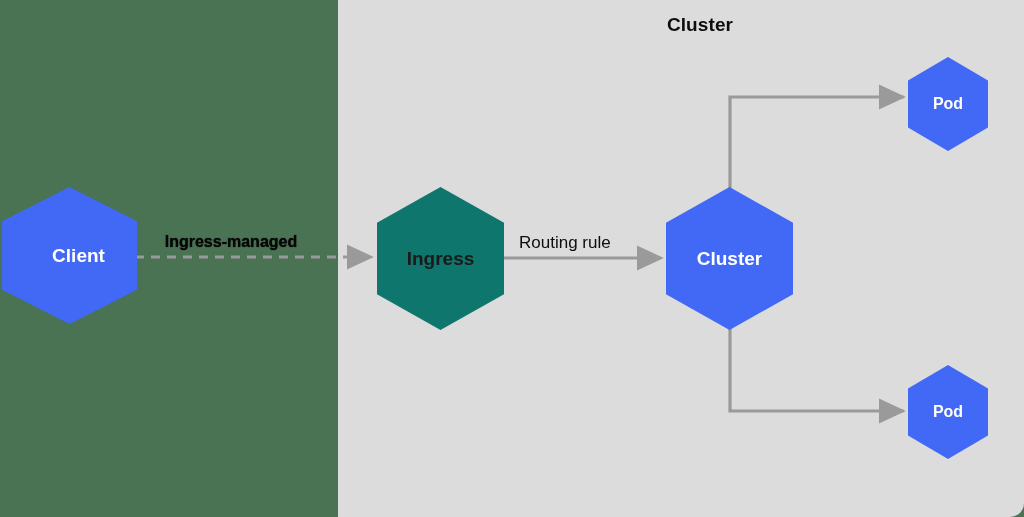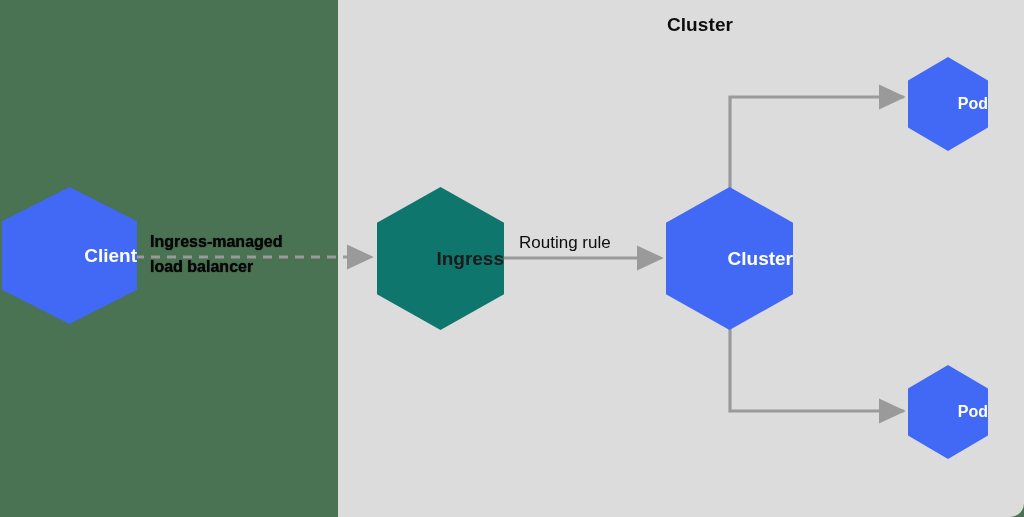--- a/index.html
+++ b/index.html
@@ -15,35 +15,35 @@
     background:#dcdcdc;border-radius:0 0 14px 0;
   }
   .cluster-title{
     position:absolute;left:338px;top:14px;width:686px;
     text-align:center;font-size:19px;font-weight:bold;color:#0d0d0d;
     letter-spacing:.1px;
     margin-left:19px;
   }
   .hex{
     position:absolute;
-    display:flex;align-items:center;justify-content:flex-end;
+    display:flex;align-items:center;justify-content:center;
     -webkit-clip-path:polygon(50% 0%,100% 25%,100% 75%,50% 100%,0% 75%,0% 25%);
     clip-path:polygon(50% 0%,100% 25%,100% 75%,50% 100%,0% 75%,0% 25%);
     font-weight:bold;user-select:none;
   }
   .hex-blue{background:#4169f5;color:#ffffff;}
   .hex-amber{background:#0f766e;color:#1a1a1a;}
   .hex-client{left:2px;top:187px;width:117px;height:137px;font-size:19px;padding-left:18px;}
   .hex-ingress{left:377px;top:187px;width:127px;height:143px;font-size:19px;}
   .hex-service{left:666px;top:187px;width:127px;height:143px;font-size:19px;}
   .hex-pod-top{left:908px;top:57px;width:80px;height:94px;font-size:16px;}
   .hex-pod-bottom{left:908px;top:365px;width:80px;height:94px;font-size:16px;}
   .lbl-lb{
     position:absolute;left:150px;top:229px;width:162px;
-    line-height:25px;font-size:16px;font-weight:bold;
+    text-align:center;line-height:25px;font-size:16px;font-weight:bold;
     color:#060606;text-shadow:0 0 1px #060606;
   }
   .lbl-lb span{display:block;}
   .lbl-routing{
     position:absolute;left:519px;top:233px;
     font-size:17px;font-weight:normal;color:#0d0d0d;
   }
   svg.wires{position:absolute;inset:0;width:1024px;height:517px;pointer-events:none;}
 </style>
 </head>
@@ -94,18 +94,17 @@
   <div class="hex hex-blue hex-pod-top">
     <span>Pod</span>
   </div>
 
   <div class="hex hex-blue hex-pod-bottom">
     <span>Pod</span>
   </div>
 
   <div class="lbl-lb">
     <span>Ingress-managed</span>
-    <span>load balancer</span>
   </div>
 
   <div class="lbl-routing">Routing rule</div>
 
 </div>
 
 </body></html>

